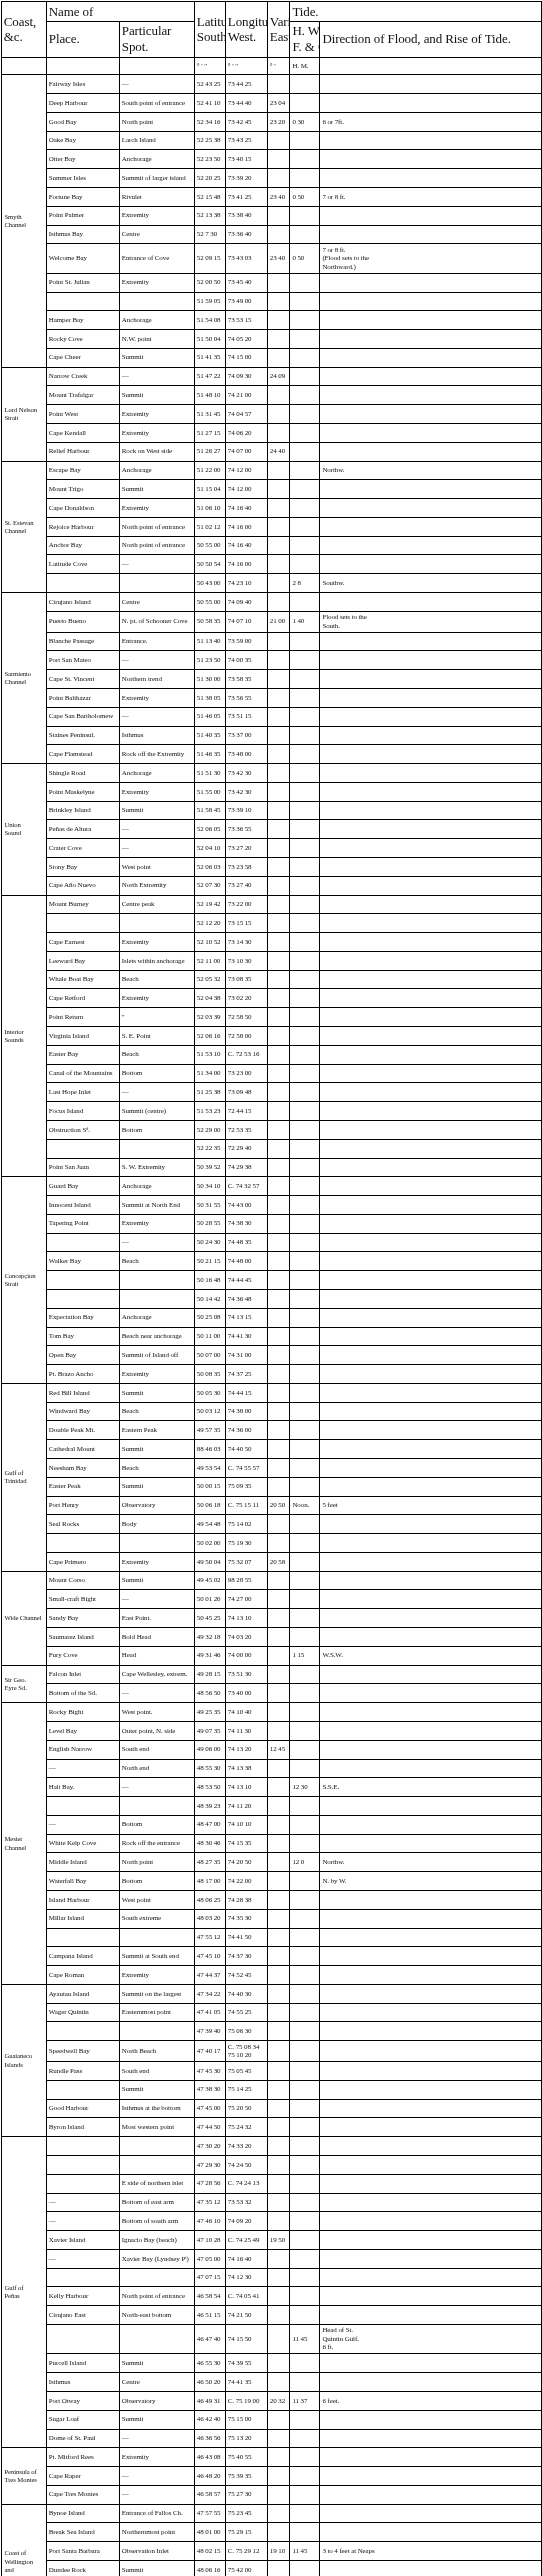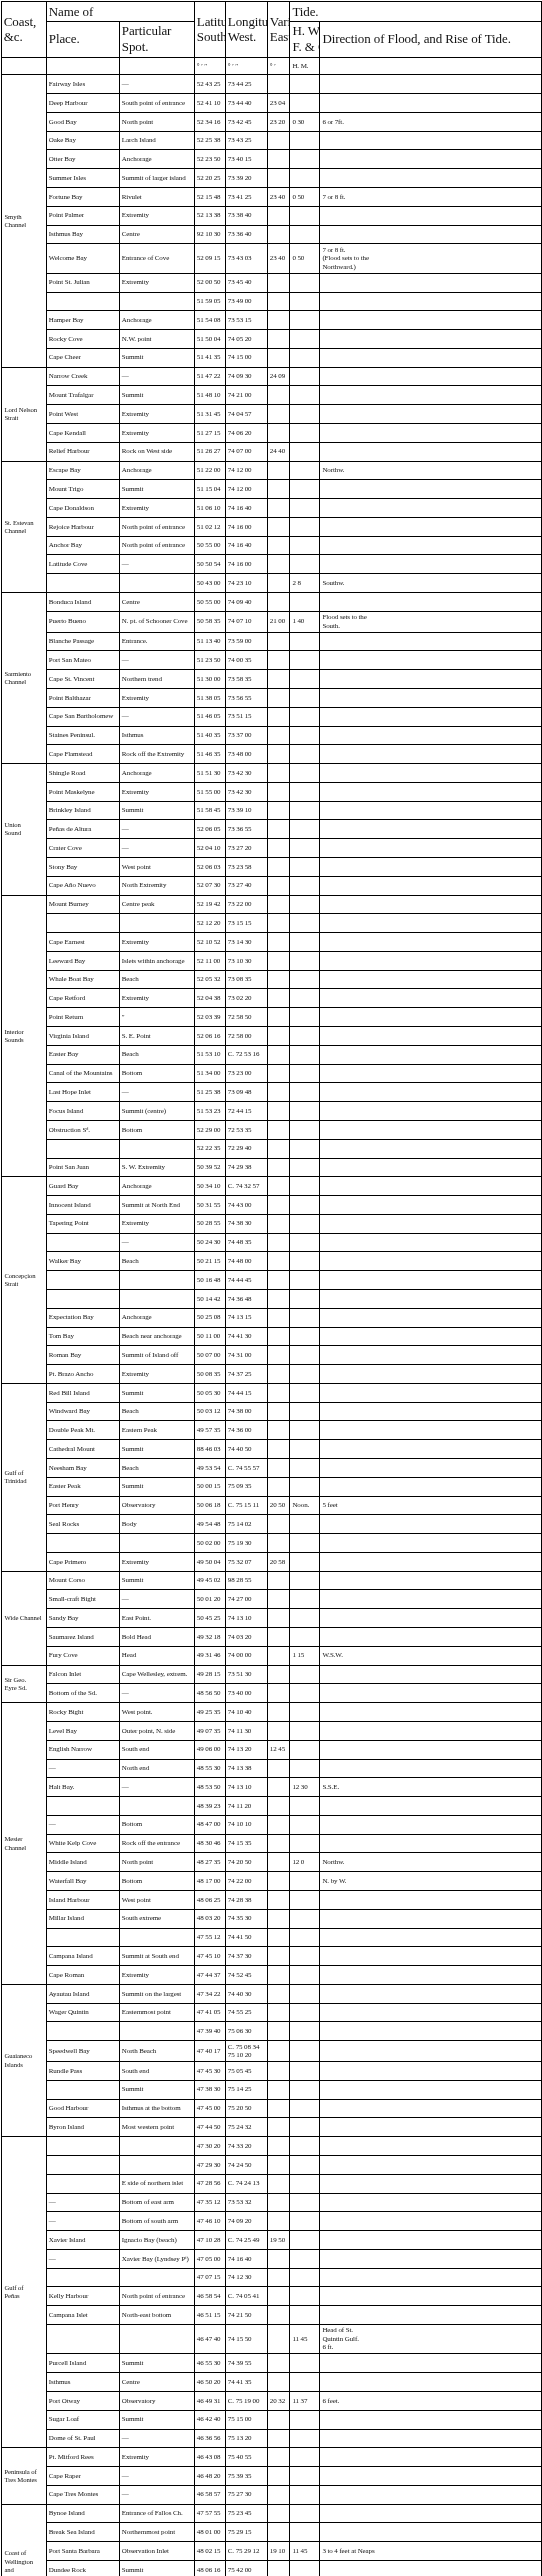--- a/index.html
+++ b/index.html
@@ -168,21 +168,21 @@
           <td class="c-spot">Extremity</td>
           <td class="c-lat">52 13 38</td>
           <td class="c-long">73 38 40</td>
           <td class="c-variat"></td>
           <td class="c-hw"></td>
           <td class="c-direction"></td>
         </tr>
         <tr>
           <td class="c-place">Isthmus Bay</td>
           <td class="c-spot">Centre</td>
-          <td class="c-lat">92 10 30</td>
+          <td class="c-lat">52 7 30</td>
           <td class="c-long">73 36 40</td>
           <td class="c-variat"></td>
           <td class="c-hw"></td>
           <td class="c-direction"></td>
         </tr>
         <tr>
           <td class="c-place">Welcome Bay</td>
           <td class="c-spot">Entrance of Cove</td>
           <td class="c-lat">52 09 15</td>
           <td class="c-long">73 43 03</td>
@@ -351,21 +351,21 @@
           <td class="c-long">74 23 10</td>
           <td class="c-variat"></td>
           <td class="c-hw">2 8</td>
           <td class="c-direction">Southw.</td>
         </tr>
       </tbody>
       <tbody>
         <tr>
           <td class="coast" rowspan="9">Sarmiento
 Channel</td>
-          <td class="c-place">Bonduca Island</td>
+          <td class="c-place">Cirujano Island</td>
           <td class="c-spot">Centre</td>
           <td class="c-lat">50 55 00</td>
           <td class="c-long">74 09 40</td>
           <td class="c-variat"></td>
           <td class="c-hw"></td>
           <td class="c-direction"></td>
         </tr>
         <tr>
           <td class="c-place">Puerto Bueno</td>
           <td class="c-spot">N. pt. of Schooner Cove</td>
@@ -724,21 +724,21 @@
         <tr>
           <td class="c-place">Tom Bay</td>
           <td class="c-spot">Beach near anchorage</td>
           <td class="c-lat">50 11 00</td>
           <td class="c-long">74 41 30</td>
           <td class="c-variat"></td>
           <td class="c-hw"></td>
           <td class="c-direction"></td>
         </tr>
         <tr>
-          <td class="c-place">Roman Bay</td>
+          <td class="c-place">Open Bay</td>
           <td class="c-spot">Summit of Island off</td>
           <td class="c-lat">50 07 00</td>
           <td class="c-long">74 31 00</td>
           <td class="c-variat"></td>
           <td class="c-hw"></td>
           <td class="c-direction"></td>
         </tr>
         <tr>
           <td class="c-place">Pt. Brazo Ancho</td>
           <td class="c-spot">Extremity</td>
@@ -1207,21 +1207,21 @@
         <tr>
           <td class="c-place">Kelly Harbour</td>
           <td class="c-spot">North point of entrance</td>
           <td class="c-lat">46 58 54</td>
           <td class="c-long">C. 74 05 41</td>
           <td class="c-variat"></td>
           <td class="c-hw"></td>
           <td class="c-direction"></td>
         </tr>
         <tr>
-          <td class="c-place">Campana Islet</td>
+          <td class="c-place">Cirujano East</td>
           <td class="c-spot">North-east bottom</td>
           <td class="c-lat">46 51 15</td>
           <td class="c-long">74 21 50</td>
           <td class="c-variat"></td>
           <td class="c-hw"></td>
           <td class="c-direction"></td>
         </tr>
         <tr>
           <td class="c-place"></td>
           <td class="c-spot"></td>

